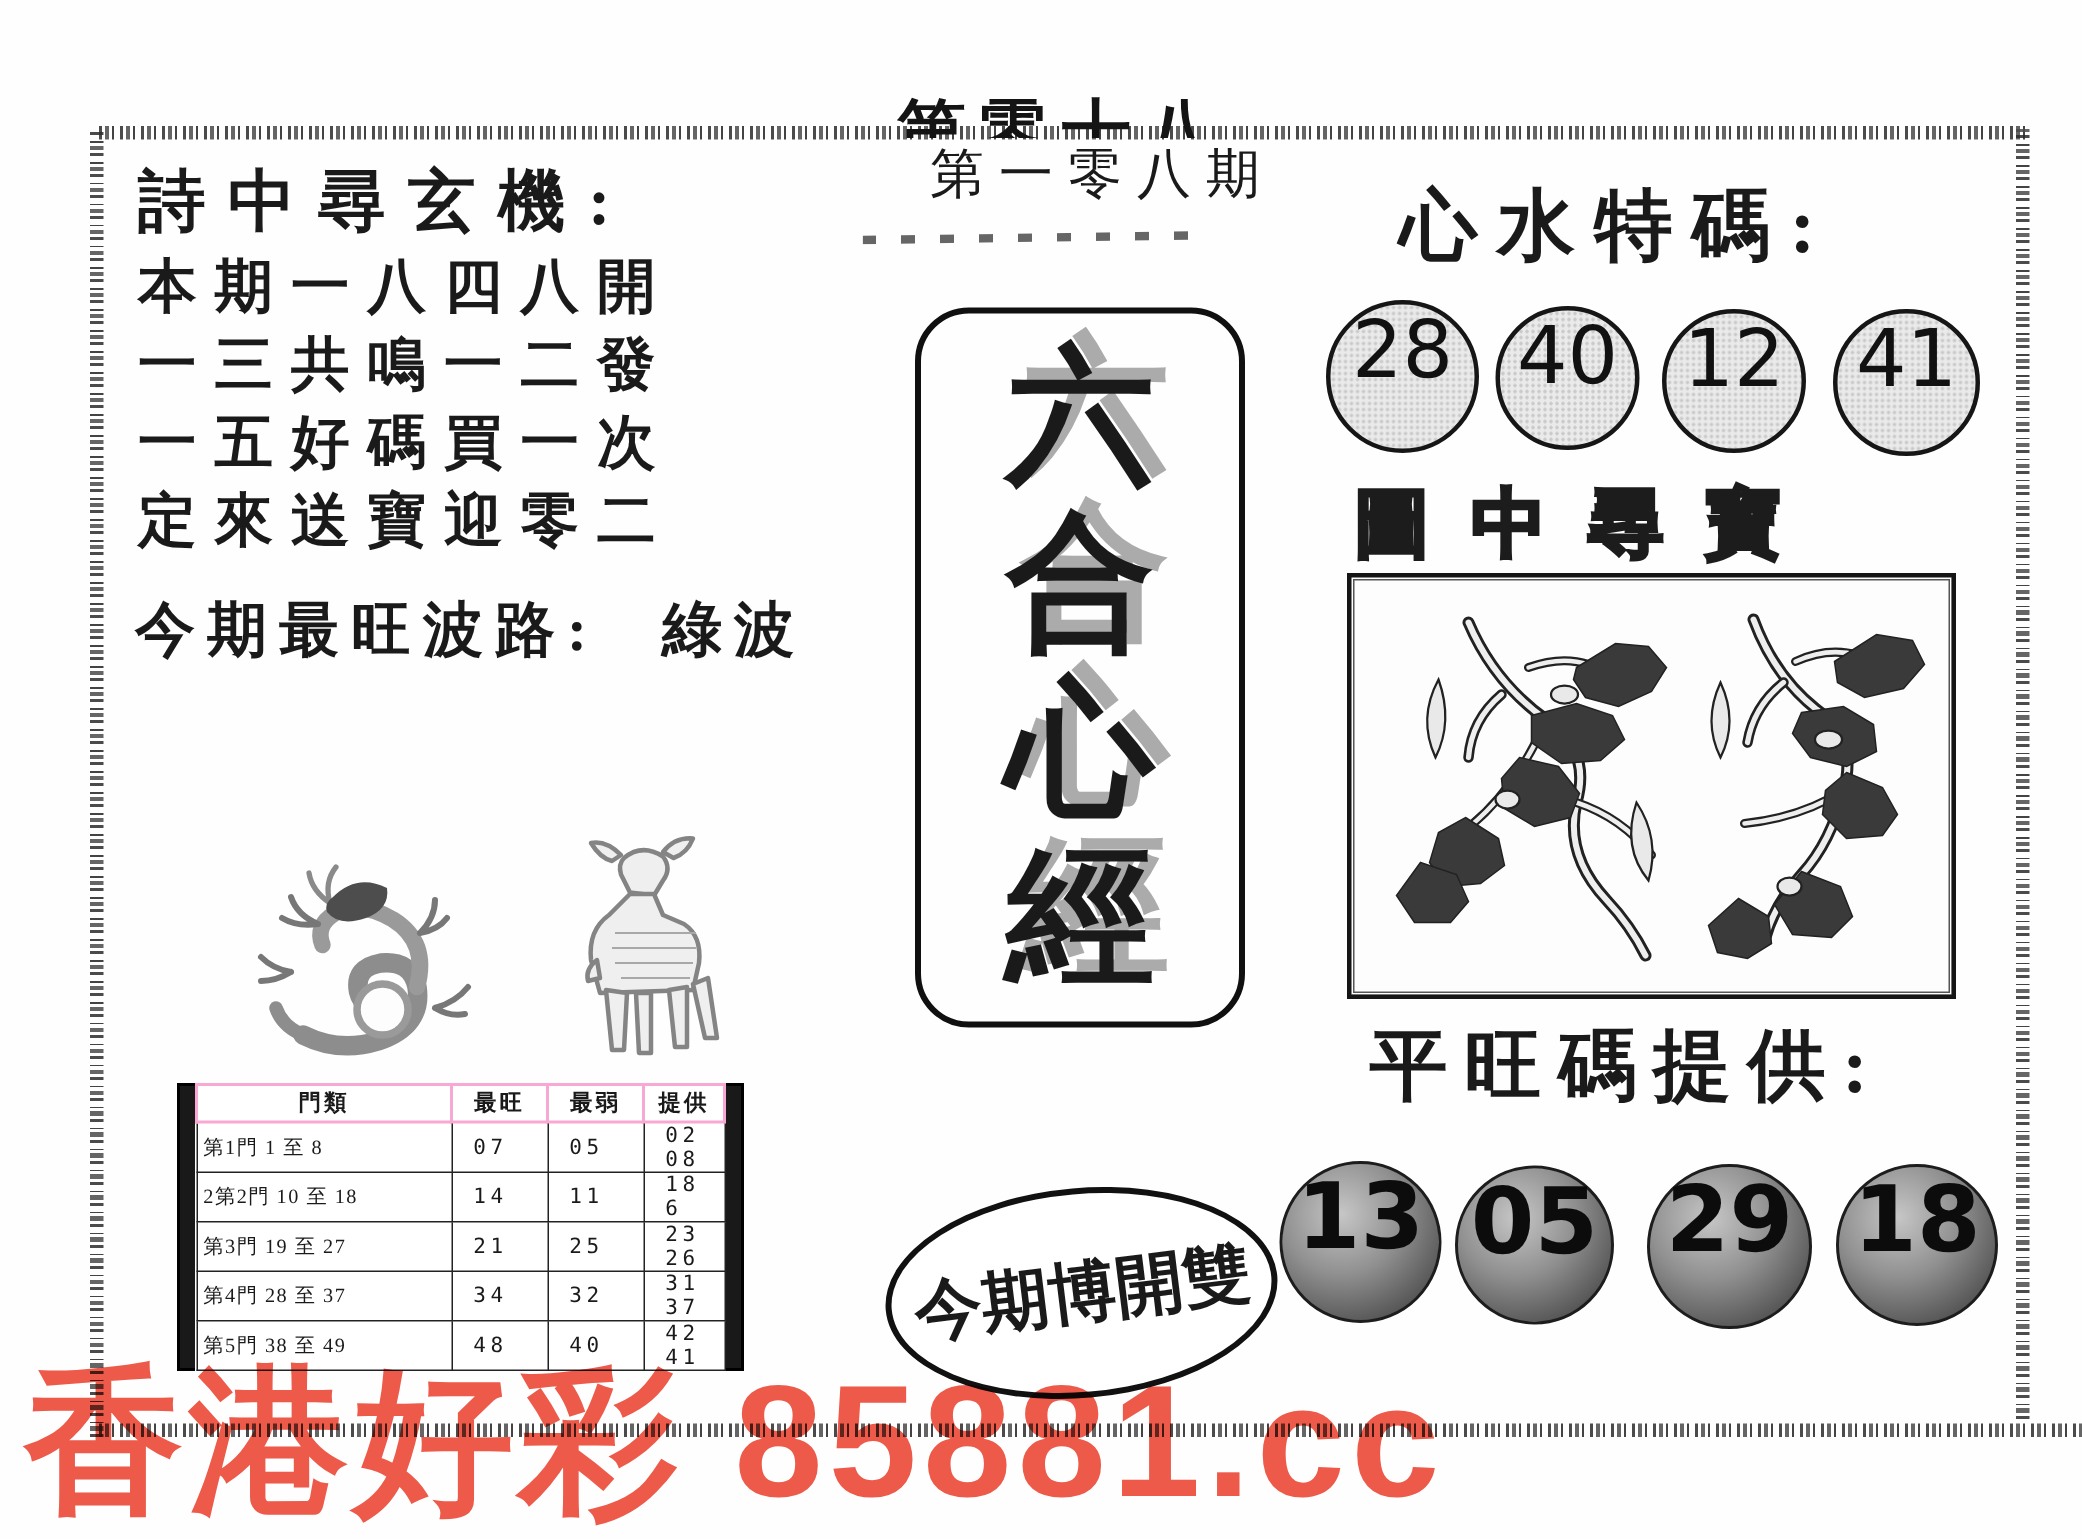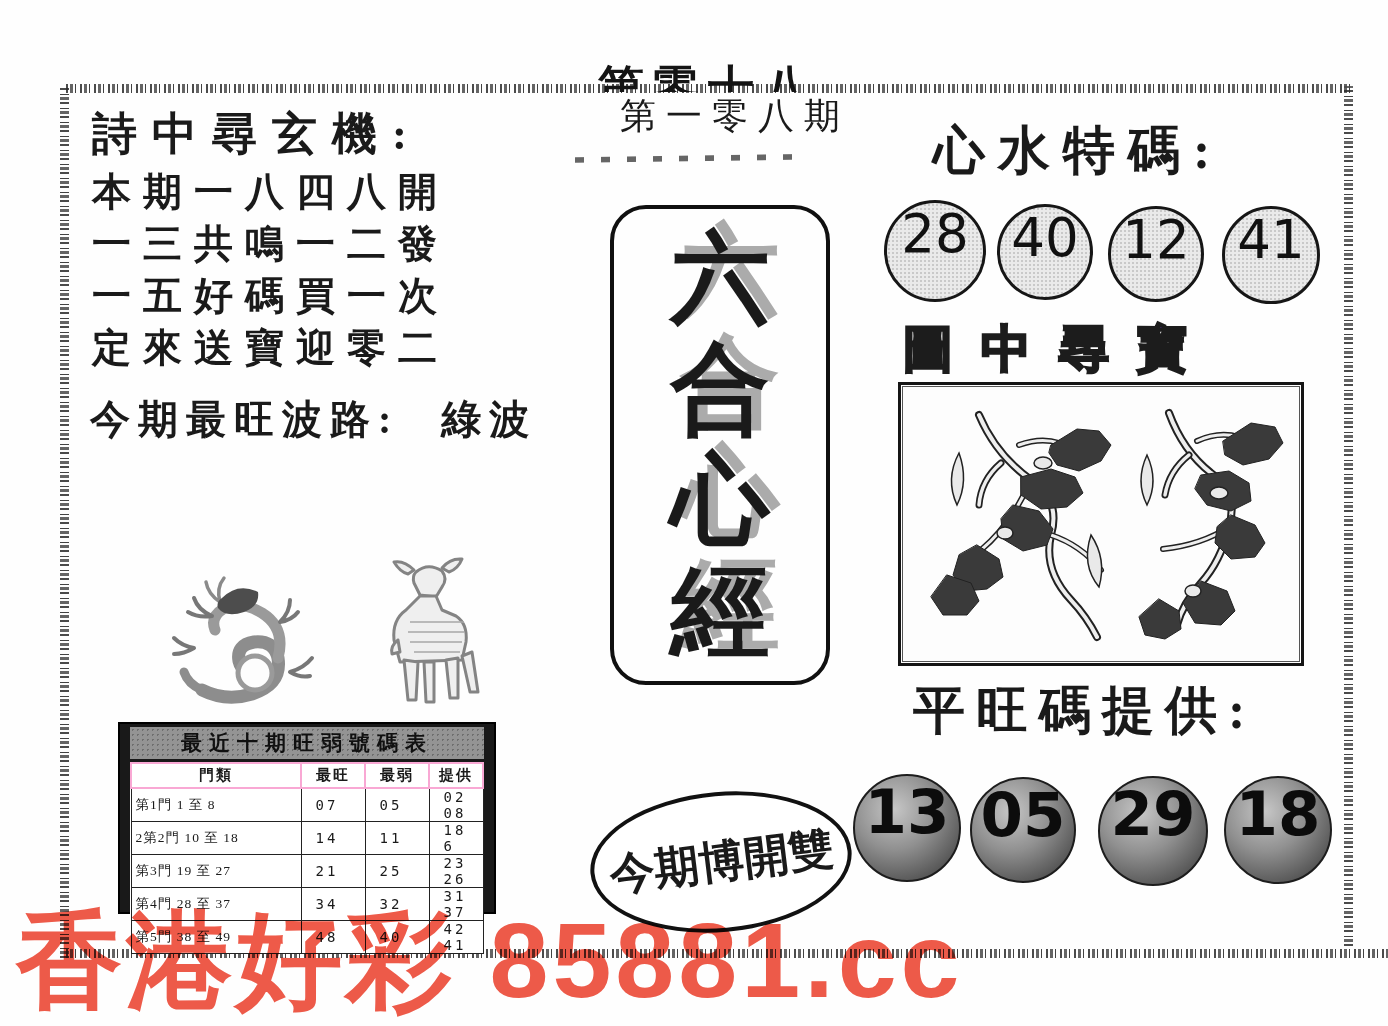--- a/index.html
+++ b/index.html
@@ -118,21 +118,20 @@
       <path d="M70,104 l4,38 8,0 0,-40z"></path>
       <path d="M86,100 l8,36 8,0 -6,-40z"></path>
       <path d="M22,84 q-8,6 -6,14 l8,-2z"></path>
     </g>
     <g stroke="#a8a8a8" stroke-width="1.4" fill="none">
       <path d="M34,66 h54 M32,76 h56 M34,86 h52 M38,96 h46"></path>
     </g>
   </svg>
 
   <div class="tframe">
-    <div class="ttitle">最近十期旺弱號碼表</div>
     <table class="tgrid">
       <tbody>
           <tr>
         <th style="width:168px;">門類</th>
         <th style="width:62px;">最旺</th>
         <th style="width:62px;">最弱</th>
         <th>提供</th>
       </tr>
       <tr>
         <td class="cat">第1門 1 至 8</td>

